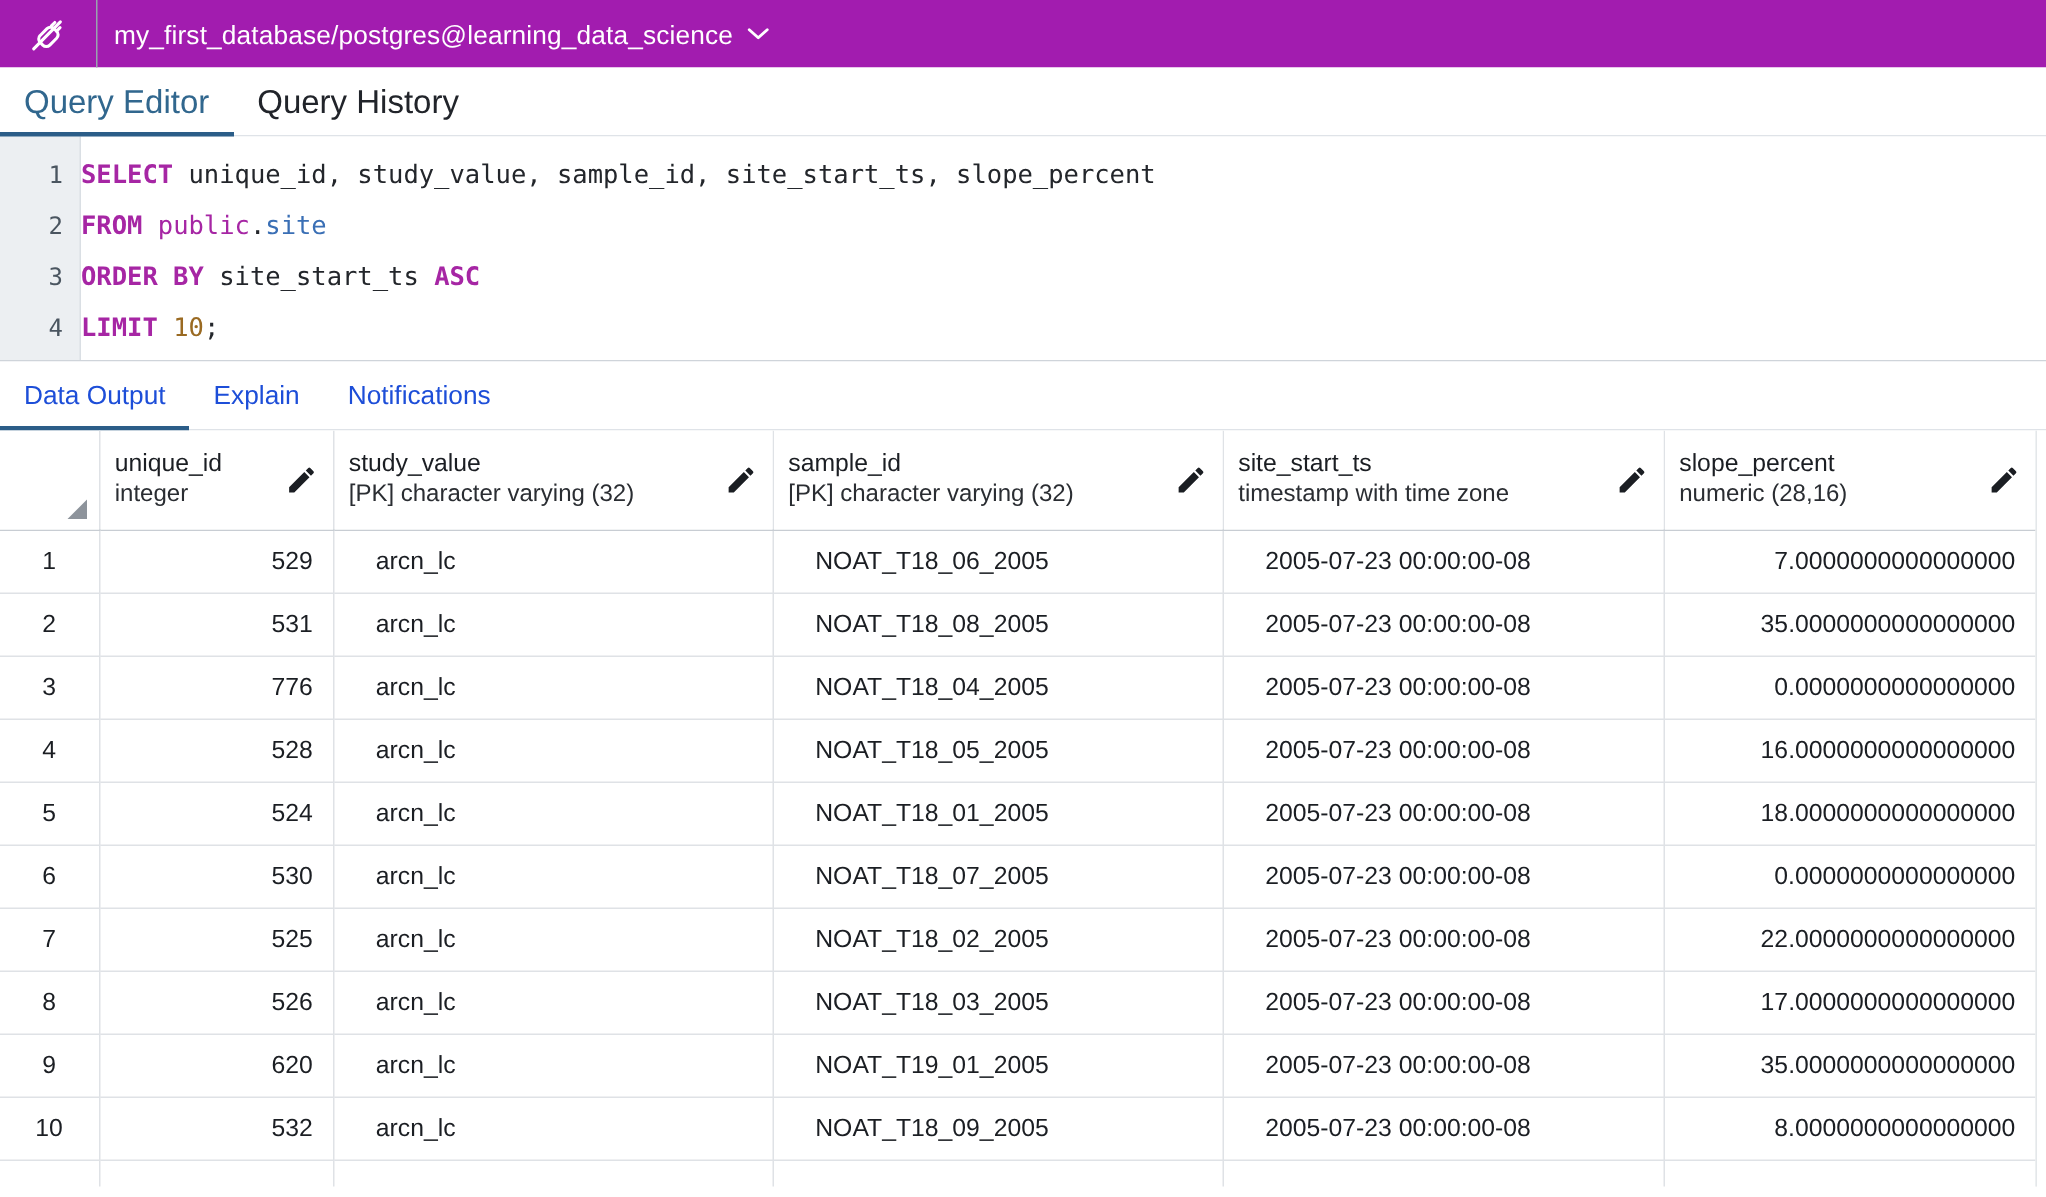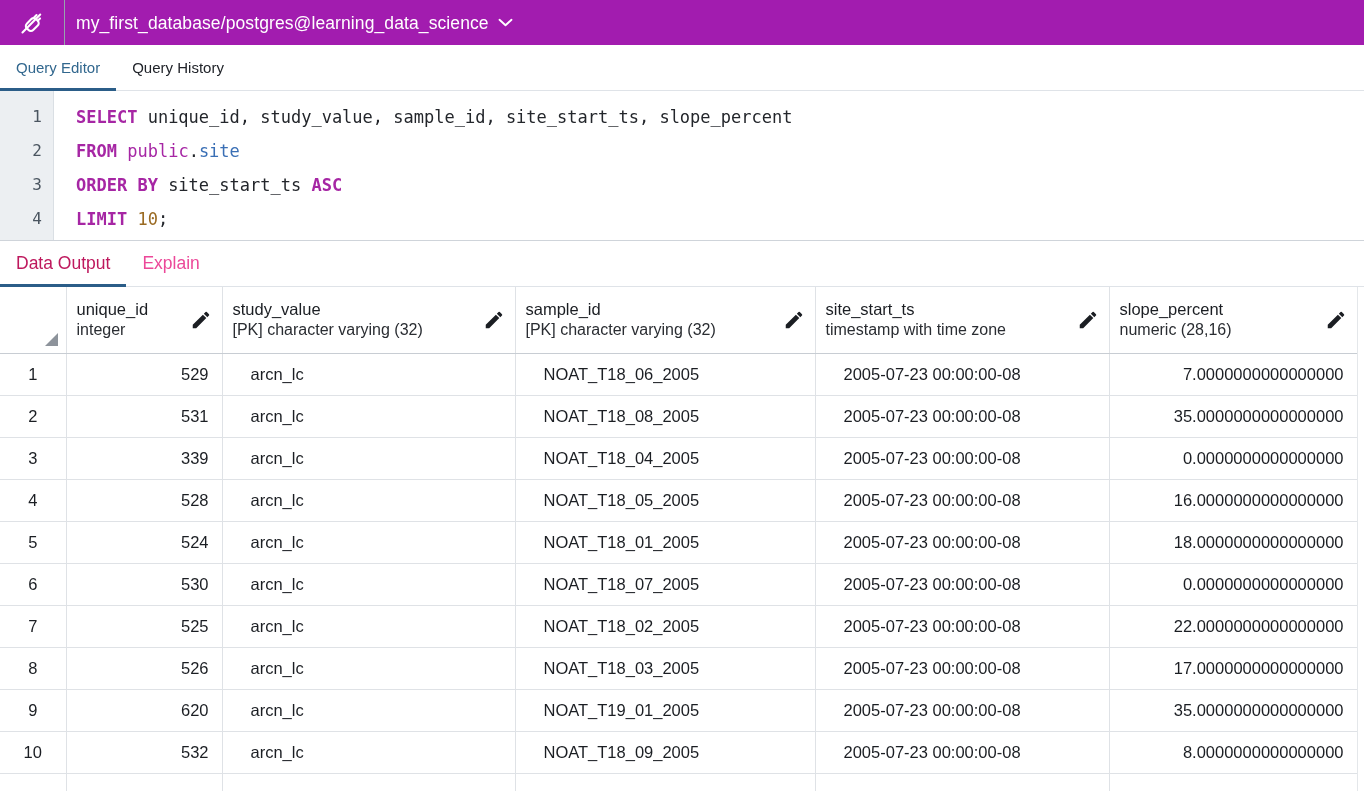--- a/index.html
+++ b/index.html
@@ -44,21 +44,21 @@
     height: 46px;
     background: #ffffff;
     display: flex;
     align-items: stretch;
     border-bottom: 1px solid #dfe3e8;
     padding-left: 0;
   }
   .top-tab {
     display: flex; align-items: center;
     padding: 0 16px;
-    font-size: 15px;
+    font-size: 22px;
     color: #21242a;
     position: relative;
     cursor: pointer;
   }
   .top-tab.active { color: #31678e; }
   .top-tab.active::after {
     content: "";
     position: absolute; left: 0; right: 0; bottom: -1px;
     height: 3px; background: #2b5d88;
   }
@@ -82,21 +82,20 @@
   .gutter .ln {
     height: 34px; line-height: 34px;
     padding-right: 11px;
     color: #4a5560;
     font-size: 16px;
     font-family: "DejaVu Sans Mono", monospace;
   }
   .code {
     flex: 1 1 auto;
     padding-top: 9px;
-    padding-left: 22px;
     overflow: hidden;
   }
   .code .line {
     height: 34px; line-height: 34px;
     white-space: pre;
     color: #23262b;
   }
   .kw   { color: #a626a4; font-weight: bold; }
   .sch  { color: #a626a4; }
   .tbl  { color: #3a6fb5; }
@@ -107,25 +106,25 @@
   .res-tabs {
     height: 46px;
     background: #ffffff;
     display: flex; align-items: stretch;
     border-bottom: 1px solid #dfe3e8;
   }
   .res-tab {
     display: flex; align-items: center;
     padding: 0 16px;
     font-size: 17.5px;
-    color: #ec4899;
+    color: #1d4ed8;
     position: relative;
     cursor: pointer;
   }
-  .res-tab.active { color: #be185d; }
+  .res-tab.active { color: #1d4ed8; }
   .res-tab.active::after {
     content: "";
     position: absolute; left: 0; right: 0; bottom: -1px;
     height: 3px; background: #2b5d88;
   }
 
   
   .grid-wrap {
     position: relative;
     height: 504px;
@@ -259,20 +258,23 @@
       <div class="line"><span class="kw">LIMIT</span><span class="pnc"> </span><span class="num">10</span><span class="pnc">;</span></div>
     </div>
 </div>
 
 <div class="res-tabs">
   <div class="res-tab active">
     <span>Data Output</span>
   </div>
   <div class="res-tab">
     <span>Explain</span>
+  </div>
+  <div class="res-tab">
+    <span>Notifications</span>
   </div>
 </div>
 
 <div class="grid-wrap">
   <table class="grid">
     <colgroup>
       <col class="c-idx">
         <col class="c-uid">
         <col class="c-stud">
       <col class="c-samp">
@@ -343,21 +345,21 @@
         <tr>
           <td class="idx">2</td>
           <td class="numcell">531</td>
           <td class="txtcell">arcn_lc</td>
           <td class="txtcell">NOAT_T18_08_2005</td>
           <td class="txtcell">2005-07-23 00:00:00-08</td>
           <td class="numcell">35.0000000000000000</td>
         </tr>
         <tr>
           <td class="idx">3</td>
-          <td class="numcell">339</td>
+          <td class="numcell">776</td>
           <td class="txtcell">arcn_lc</td>
           <td class="txtcell">NOAT_T18_04_2005</td>
           <td class="txtcell">2005-07-23 00:00:00-08</td>
           <td class="numcell">0.0000000000000000</td>
         </tr>
         <tr>
           <td class="idx">4</td>
           <td class="numcell">528</td>
           <td class="txtcell">arcn_lc</td>
           <td class="txtcell">NOAT_T18_05_2005</td>

